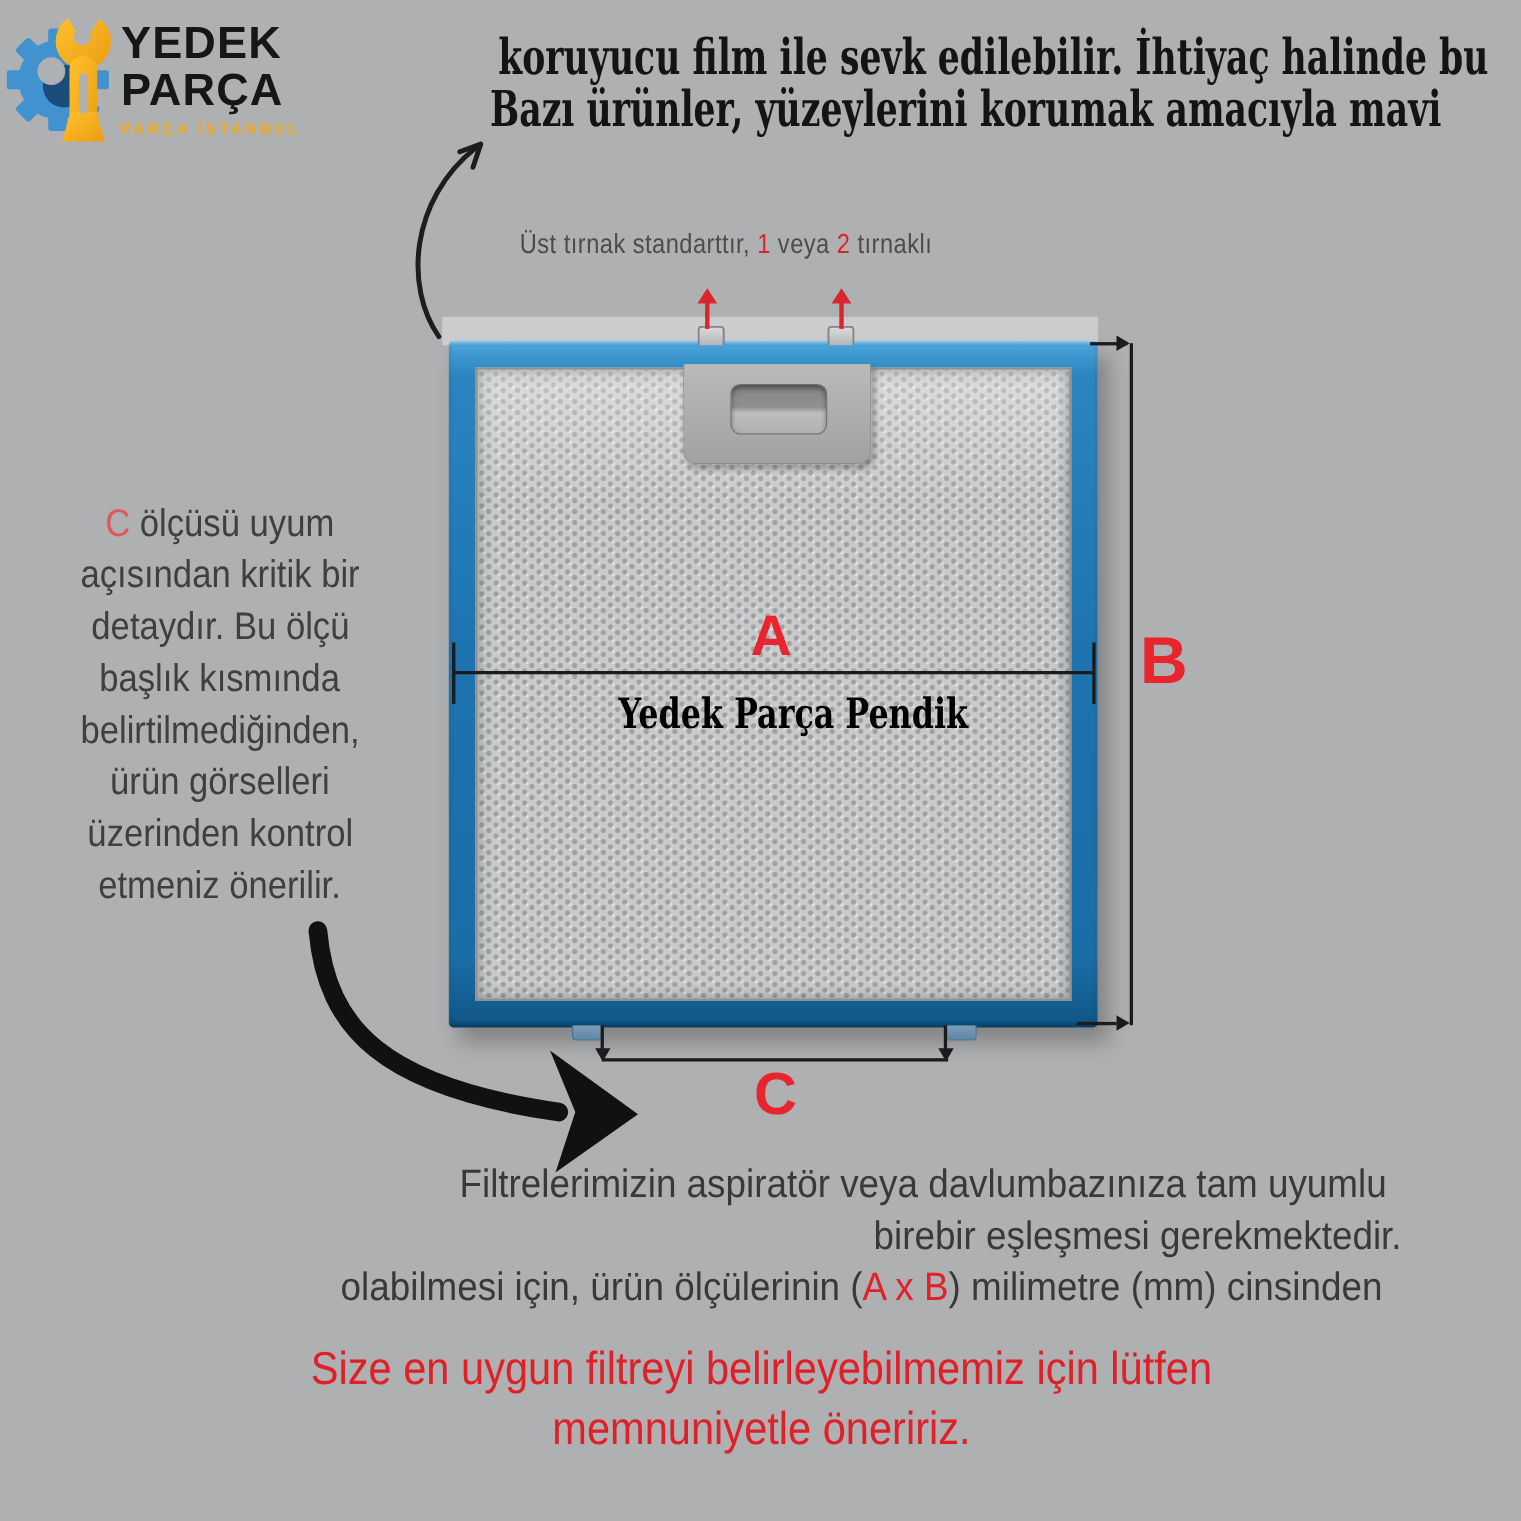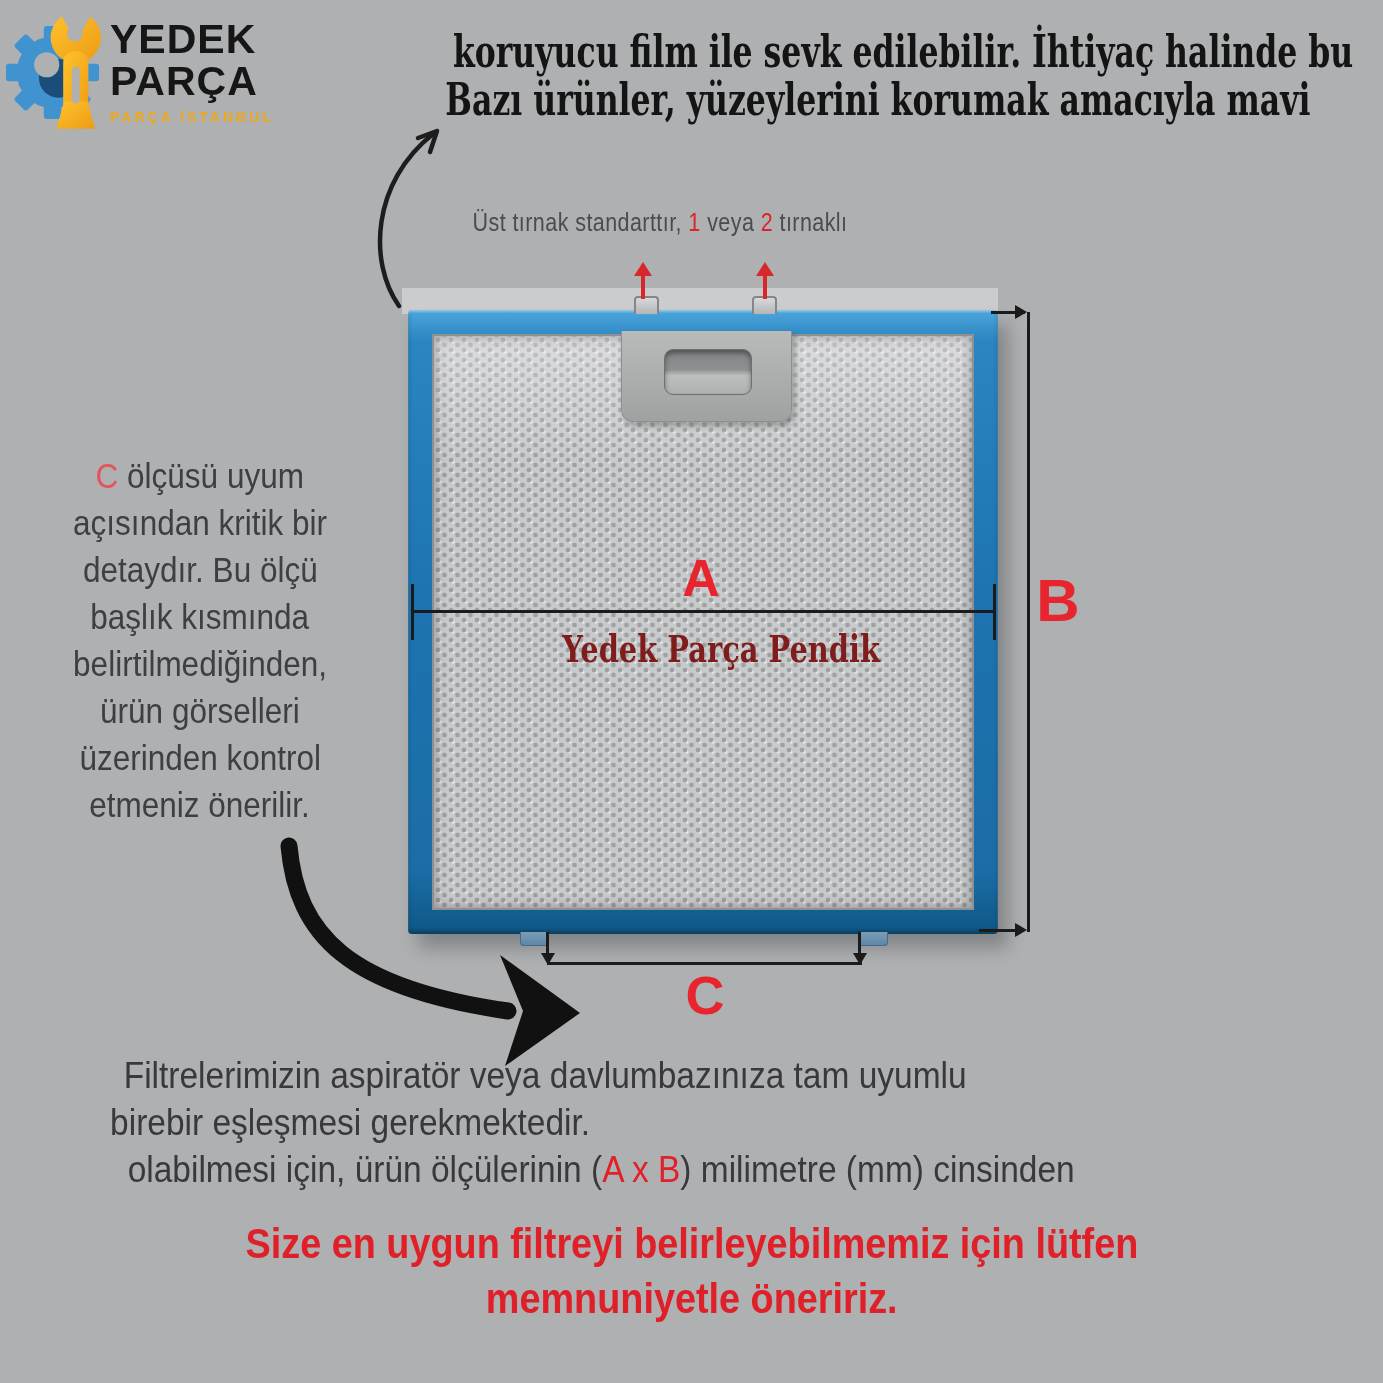--- a/index.html
+++ b/index.html
@@ -98,41 +98,41 @@
   .tri-down{width:0;height:0;border-left:7px solid transparent;border-right:7px solid transparent;border-top:12px solid #1b1b1c;}
   .dim-label{
     color:#e8242e; font-weight:bold; text-align:center;
     font-family:"Liberation Sans","DejaVu Sans",sans-serif;
   }
 
   
   .brand-on-filter{
     left:512px; top:626px; width:400px; text-align:left;
     font-family:"DejaVu Serif","Liberation Serif",serif; font-weight:bold;
-    font-size:38px; color:#7f1d1d;
+    font-size:38px; color:#000000;
   }
   .brand-on-filter .squish{transform:scaleX(0.76);}
 
   
   .left-note{
     left:-6px; top:452px; width:412px; text-align:center;
     font-size:35px; line-height:47px; color:#3e3f41;
   }
   .left-note .squish{transform:scaleX(0.90);}
 
   
   .fit-note{
-    left:92px; top:1052px; width:1200px; text-align:left;
+    left:92px; top:1052px; width:1200px; text-align:right;
     font-size:36px; line-height:47px; color:#39393b;
   }
   .fit-note .squish{transform:scaleX(0.93);}
   .red-inline{color:#e02129;}
   .cta-note{
     left:92px; top:1216px; width:1200px; text-align:center;
-    font-size:42px; line-height:55px; font-weight:bold; color:#df2028;
+    font-size:42px; line-height:55px; font-weight:normal; color:#df2028;
   }
   .cta-note .squish{transform:scaleX(0.90);}
 
   svg.overlay{position:absolute; left:0; top:0; pointer-events:none;}
 </style>
 </head>
 <body>
 
 <div class="page">
 

